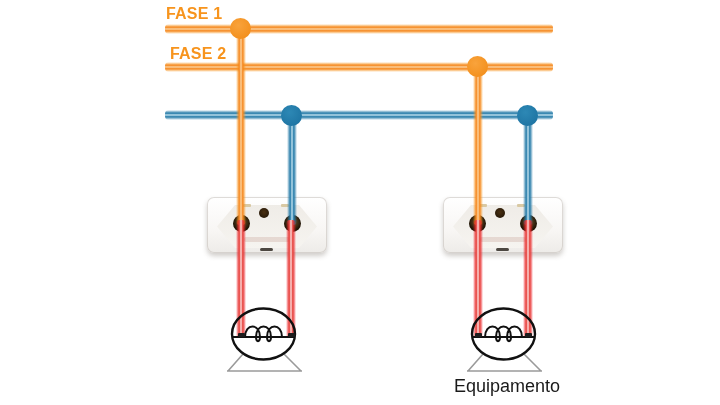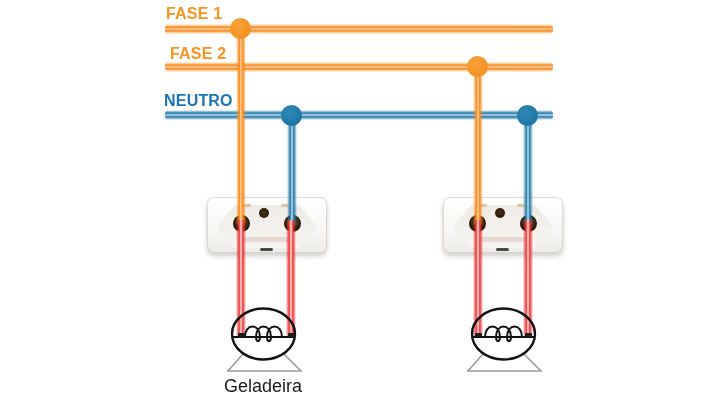--- a/index.html
+++ b/index.html
@@ -114,17 +114,16 @@
     <path d="M 26 37 c 0,-14 15,-14 15,0 c 0,5.5 -4,5.5 -4,0 c 0,-14 15,-14 15,0 c 0,5.5 -4,5.5 -4,0 c 0,-14 15,-14 15,0" stroke="#111" stroke-width="2" fill="none"></path>
   </svg>
 
   <div class="nub" style="left:238px;top:333px;"></div>
   <div class="nub" style="left:288px;top:333px;"></div>
   <div class="nub" style="left:475px;top:333px;"></div>
   <div class="nub" style="left:525px;top:333px;"></div>
 
   <div class="bus-label lbl-orange" style="left:166px;top:5px;">FASE 1</div>
   <div class="bus-label lbl-orange" style="left:170px;top:45px;">FASE 2</div>
-  <div class="bus-label lbl-blue" style="left:164px;top:92px;">NEUTRO</div>
 
-  <div class="load-label" style="left:263px;top:376px;">Geladeira</div>
+  <div class="load-label" style="left:507px;top:376px;">Equipamento</div>
 
 </div>
 
 </body></html>

